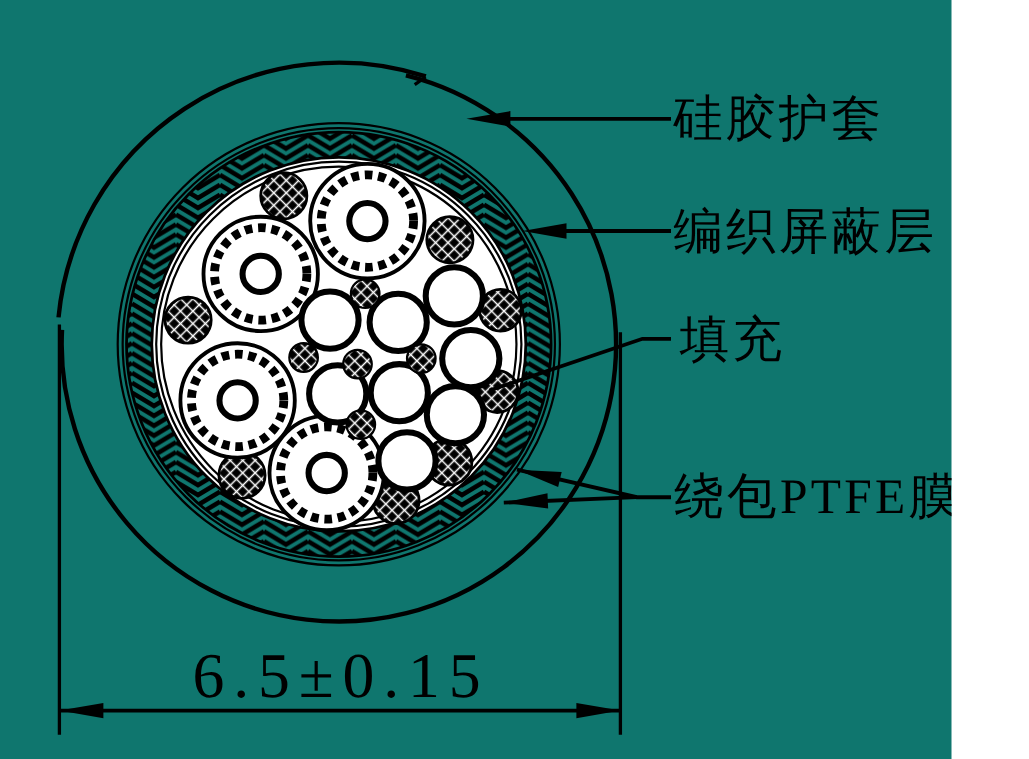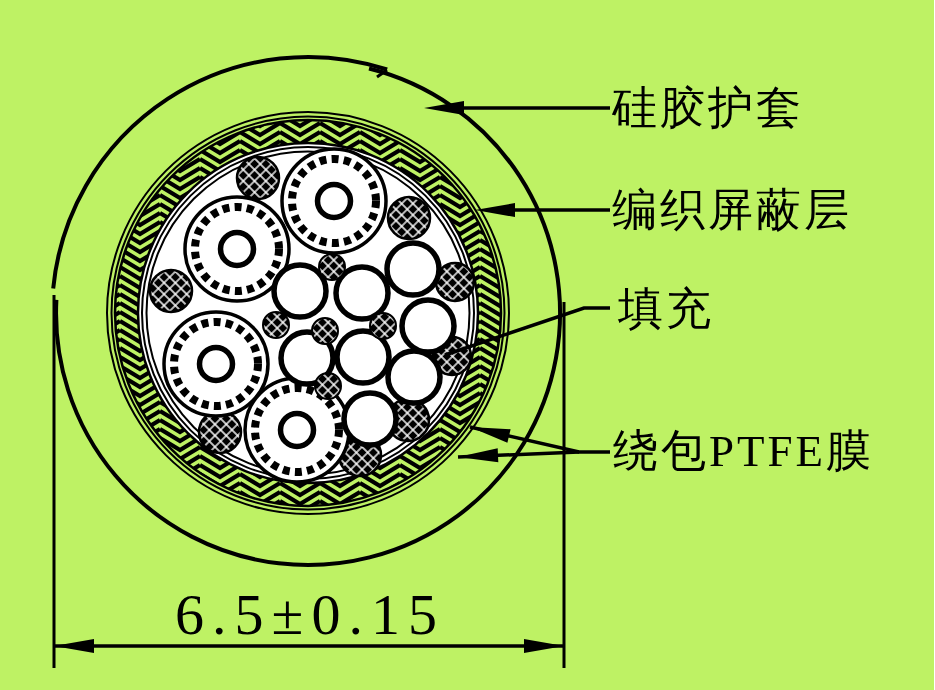--- a/index.html
+++ b/index.html
@@ -1,16 +1,16 @@
 <!DOCTYPE html>
 <html><head>
 <meta charset="utf-8">
 <style>
   html,body{margin:0;padding:0;background:#ffffff;}
-  .canvas{position:relative;width:934px;height:690px;background:#bef264;overflow:hidden;}
+  .canvas{position:relative;width:865px;height:690px;background:#0f766e;overflow:hidden;}
   svg{display:block;}
   .lbl{font-family:"Liberation Serif","DejaVu Serif",serif;font-size:45px;letter-spacing:3px;fill:#000;}
   .dim{font-family:"Liberation Serif","DejaVu Serif",serif;font-size:58px;letter-spacing:8px;fill:#000;text-anchor:middle;}
 </style>
 </head>
 <body>
 
 <div class="canvas">
 <svg width="935" height="690" viewBox="0 0 935 690">
   <defs>

